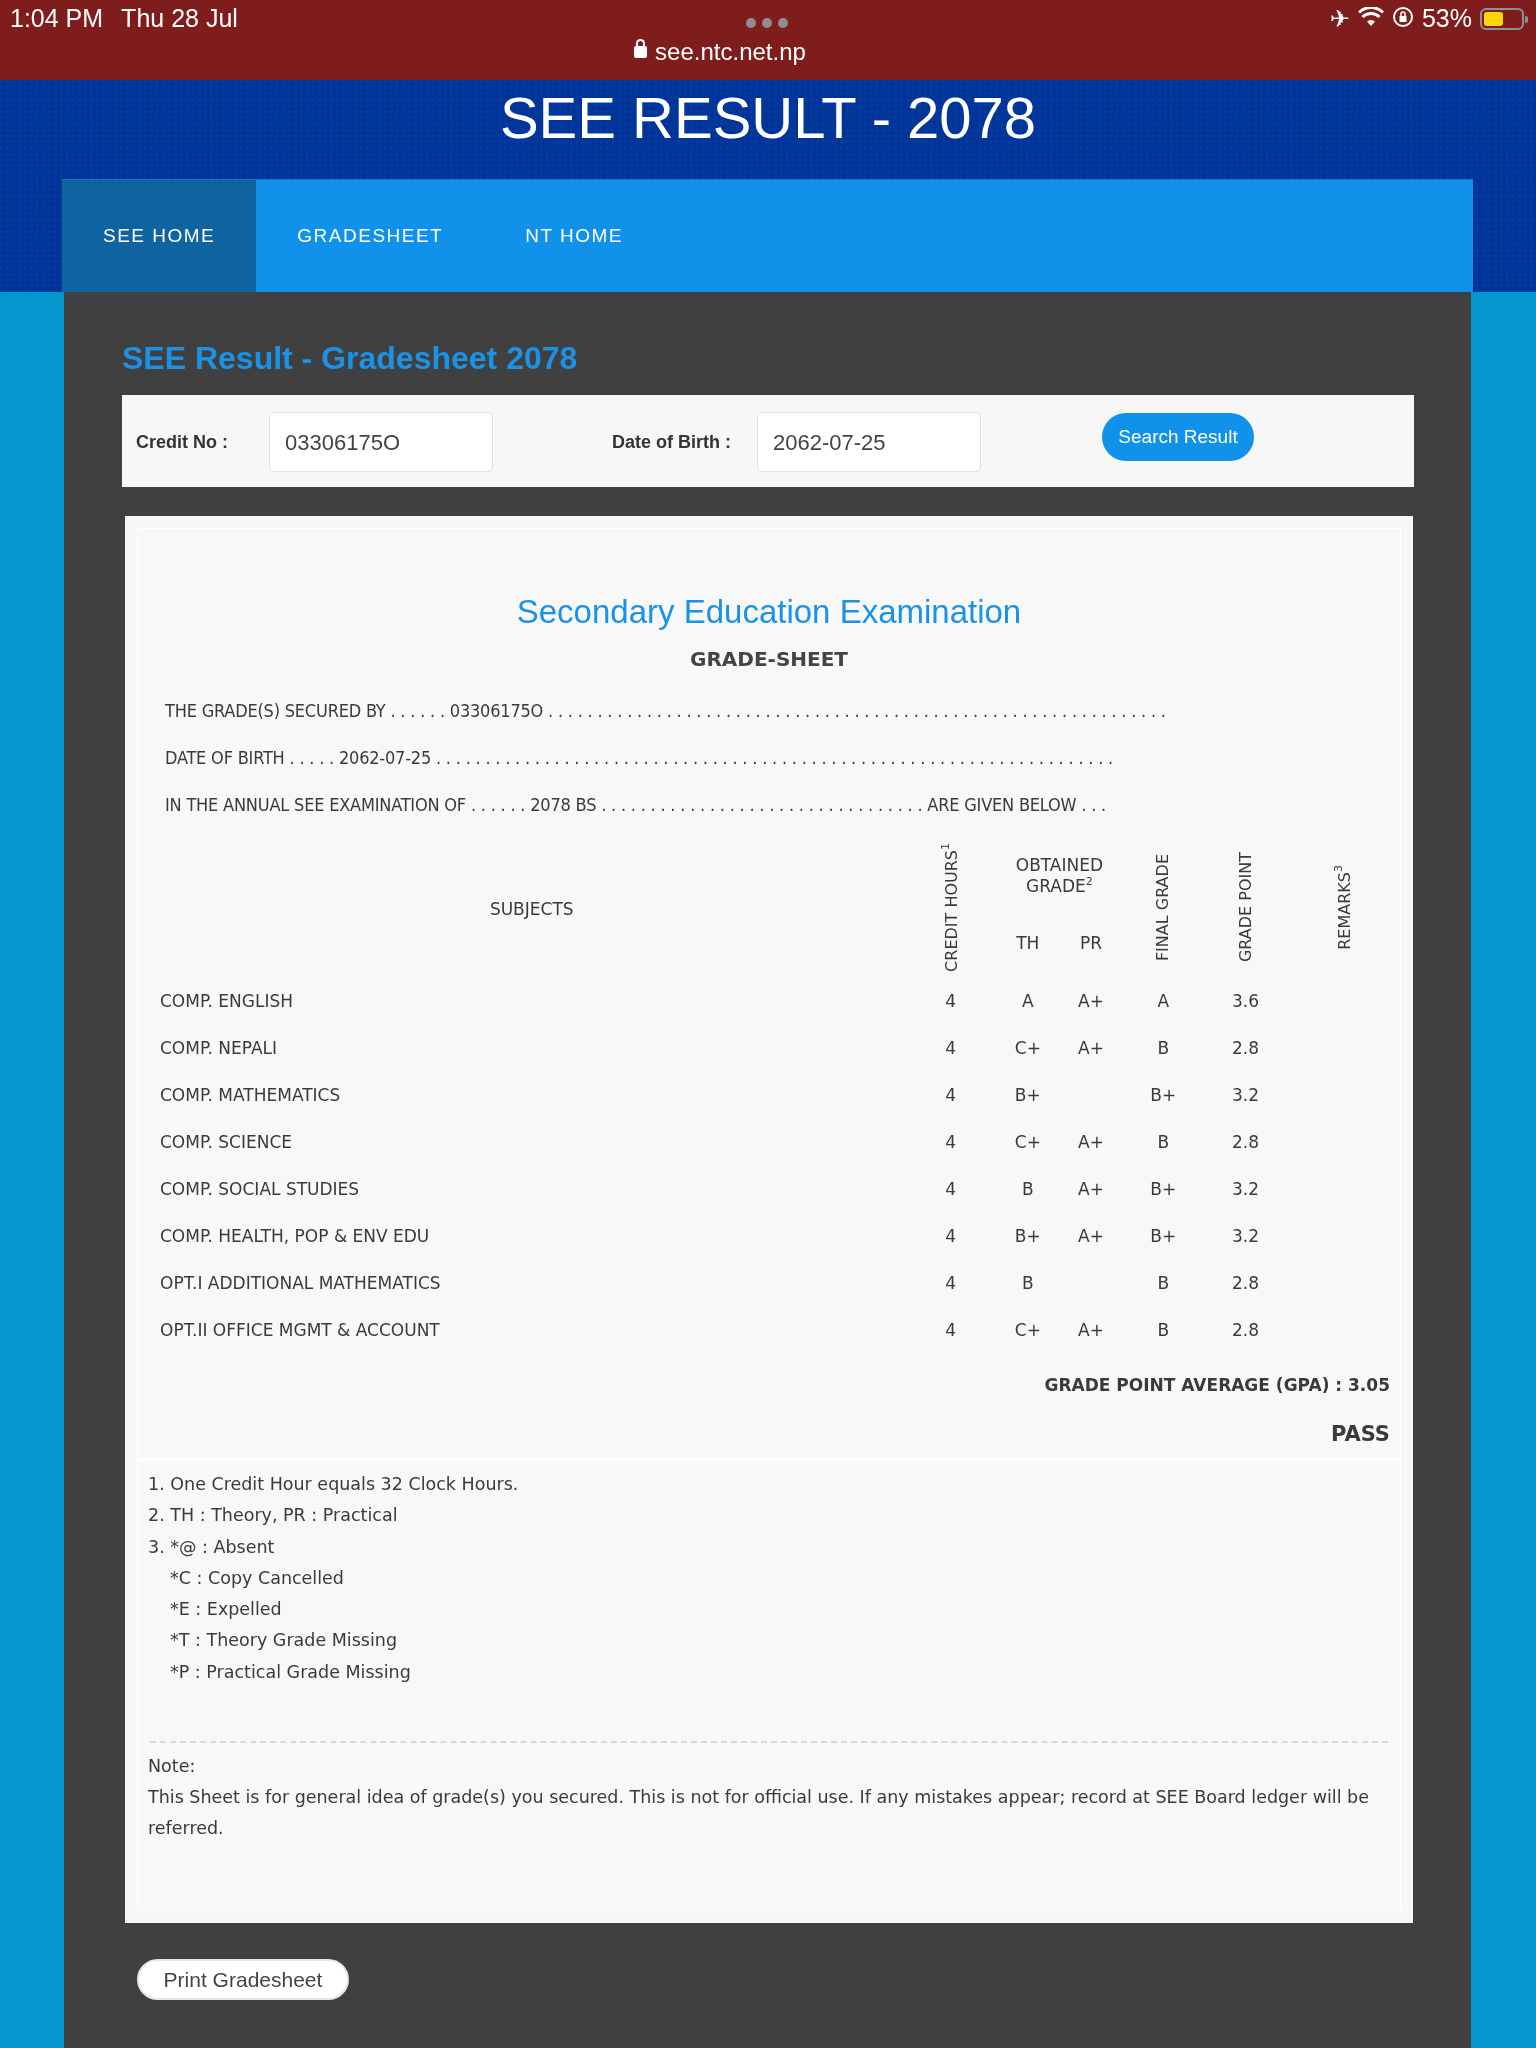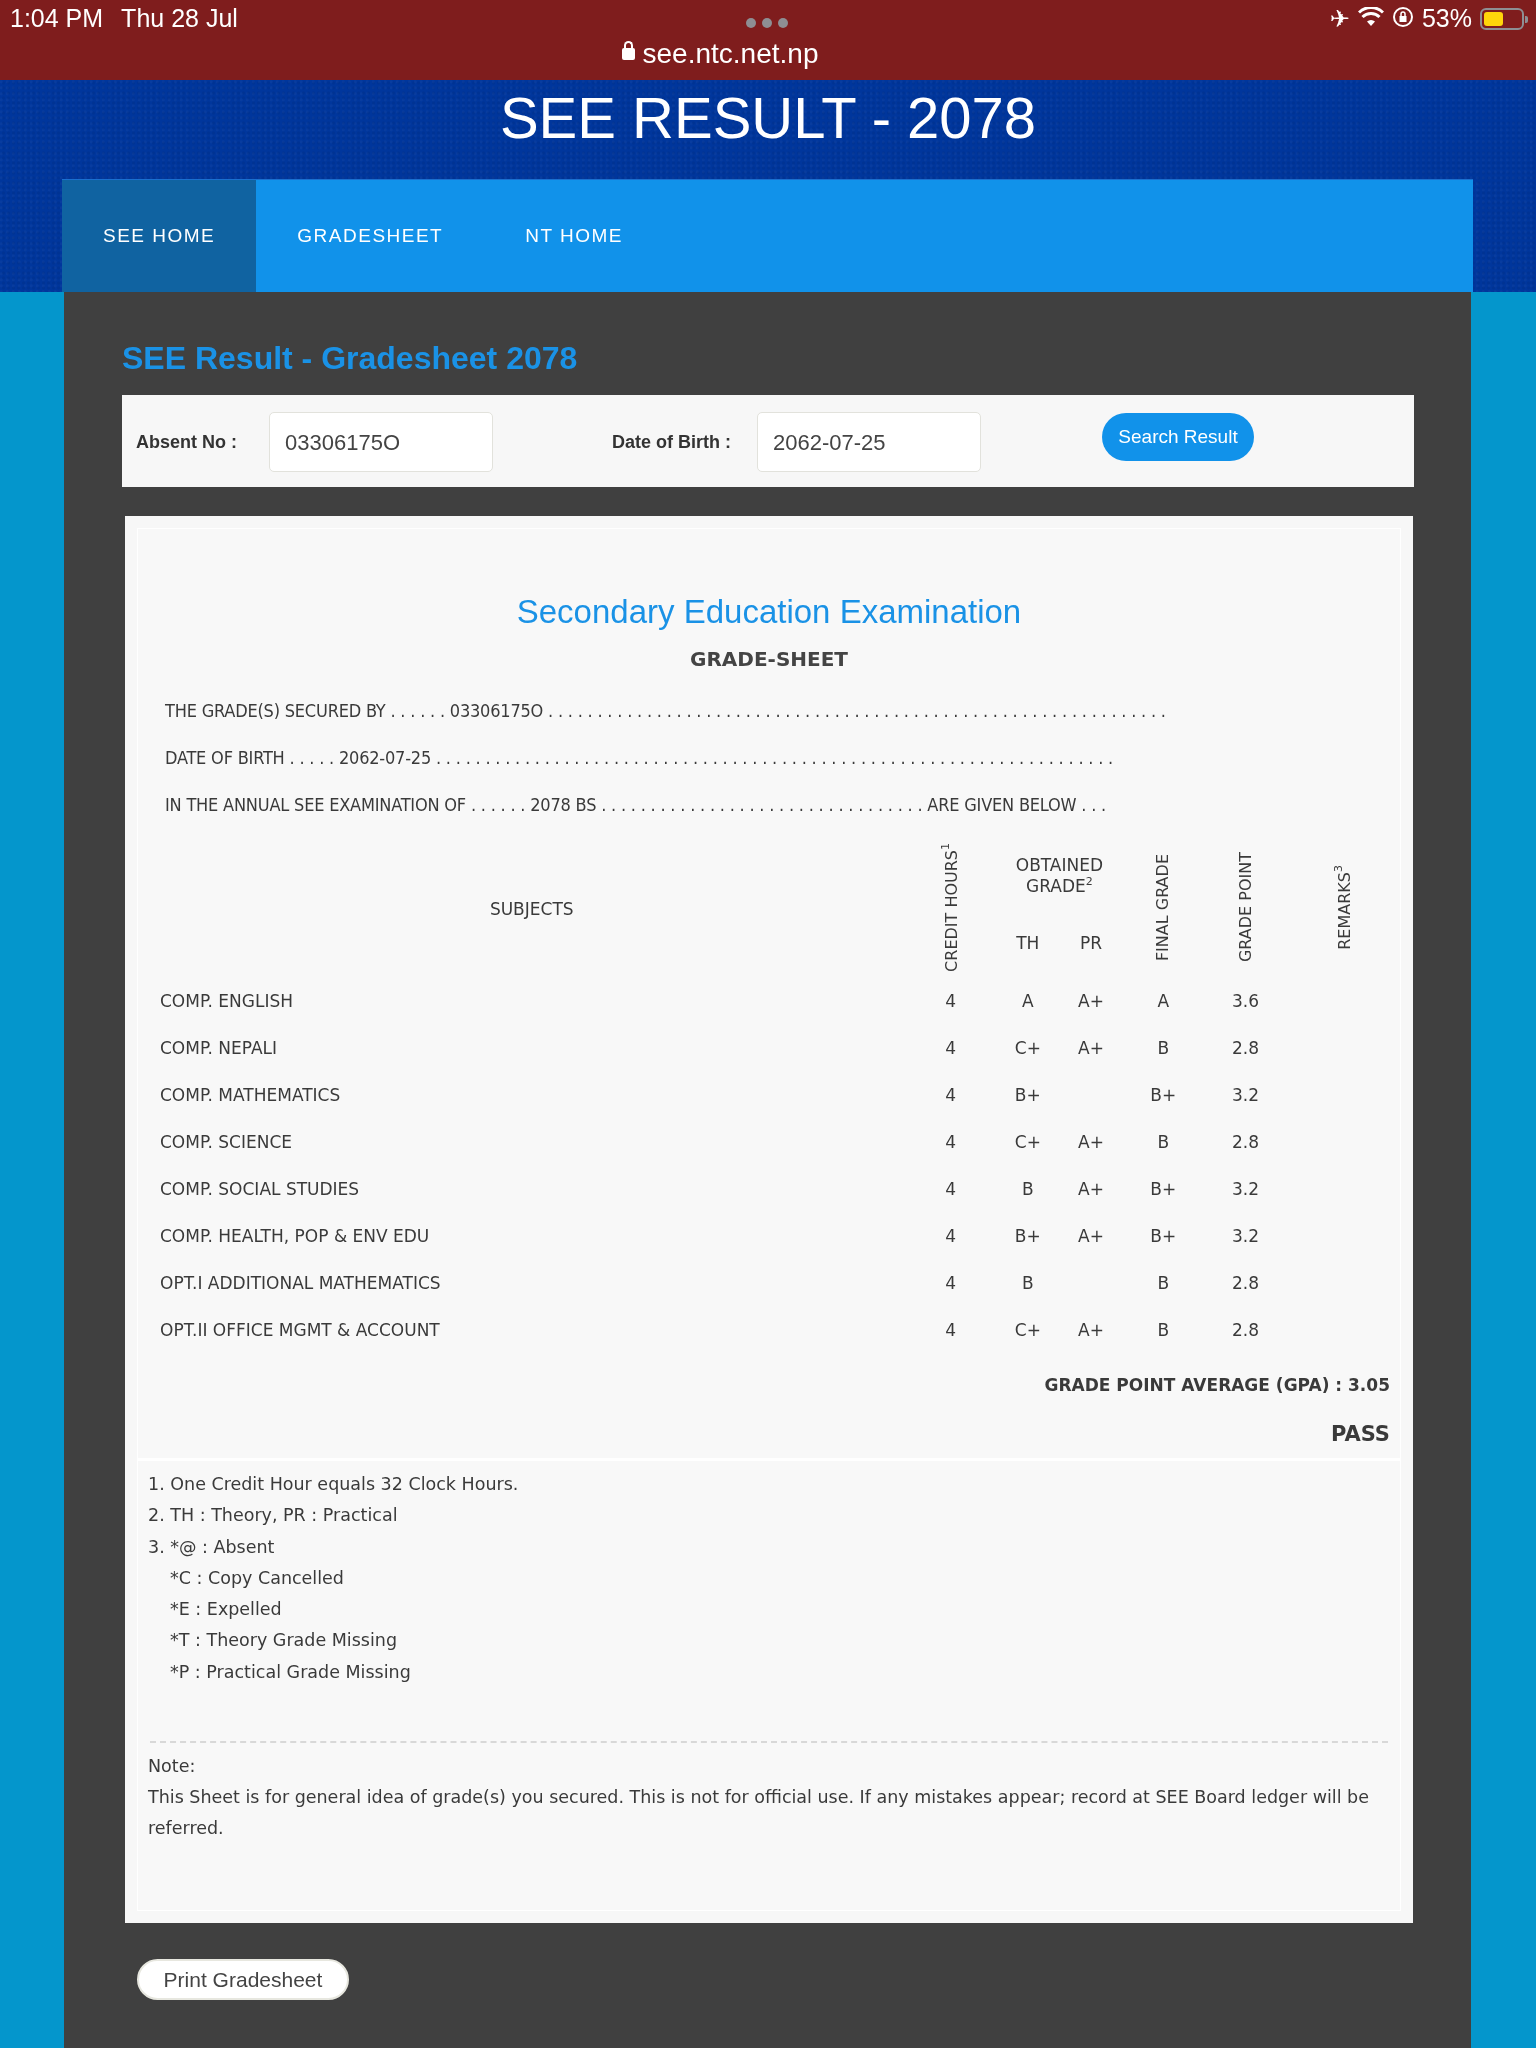--- a/index.html
+++ b/index.html
@@ -5,21 +5,21 @@
     * { box-sizing: border-box; margin: 0; padding: 0; }
     html, body { width: 1536px; height: 2048px; overflow: hidden; }
     body { background: #0496cc; font-family: "Liberation Sans", sans-serif; position: relative; }
 
     
     .statusbar { position: absolute; left: 0; top: 0; width: 1536px; height: 80px; background: #7f1d1d; color: #fff; }
     .sb-time { position: absolute; left: 10px; top: 4px; font-size: 25px; font-family: "Liberation Sans", sans-serif; }
     .sb-date { margin-left: 18px; }
     .sb-dots { position: absolute; left: 746px; top: 18px; display: flex; gap: 6px; }
     .sb-dots span { width: 10px; height: 10px; border-radius: 50%; background: #8e8e93; display: block; }
-    .sb-url { position: absolute; left: 0; width: 1440px; top: 38px; text-align: center; font-size: 28px; color: #fff; }
+    .sb-url { position: absolute; left: 0; width: 1440px; top: 38px; text-align: center; font-size: 24px; color: #fff; }
     .lock { display: inline-block; width: 13px; height: 12px; background: #fff; border-radius: 2px; position: relative; margin-right: 8px; vertical-align: middle; top: -2px; }
     .lock::before { content: ""; position: absolute; left: 2px; top: -7px; width: 5px; height: 7px; border: 2px solid #fff; border-bottom: none; border-radius: 5px 5px 0 0; }
     .sb-right { position: absolute; right: 12px; top: 4px; display: flex; align-items: center; gap: 8px; font-size: 25px; }
     .sb-icon { font-size: 24px; line-height: 1; }
     .battery { width: 44px; height: 22px; border: 2px solid #8e8e93; border-radius: 6px; position: relative; padding: 2px; }
     .battery-fill { height: 100%; background: #ffd60a; border-radius: 3px; }
     .battery::after { content: ""; position: absolute; right: -6px; top: 6px; width: 3px; height: 7px; background: #8e8e93; border-radius: 0 2px 2px 0; }
 
     
     .site-header { position: absolute; left: 0; top: 80px; width: 1536px; height: 212px; background: #00369c;
@@ -110,21 +110,21 @@
     <a class="nav-item active">SEE HOME</a>
     <a class="nav-item">GRADESHEET</a>
     <a class="nav-item">NT HOME</a>
   </nav>
 </div>
 
 <div class="card">
   <h2 class="page-heading">SEE Result - Gradesheet 2078</h2>
 
   <div class="search-bar">
-    <span class="lbl" style="left:14px">Absent No :</span>
+    <span class="lbl" style="left:14px">Credit No :</span>
     <div class="field" style="left:147px;width:224px">03306175O</div>
     <span class="lbl" style="left:490px">Date of Birth :</span>
     <div class="field" style="left:635px;width:224px">2062-07-25</div>
     <button class="btn-search">Search Result</button>
   </div>
 
   <div class="sheet-outer">
     <div class="sheet">
       <div class="exam-title">Secondary Education Examination</div>
       <div class="gs-title">GRADE-SHEET</div>

